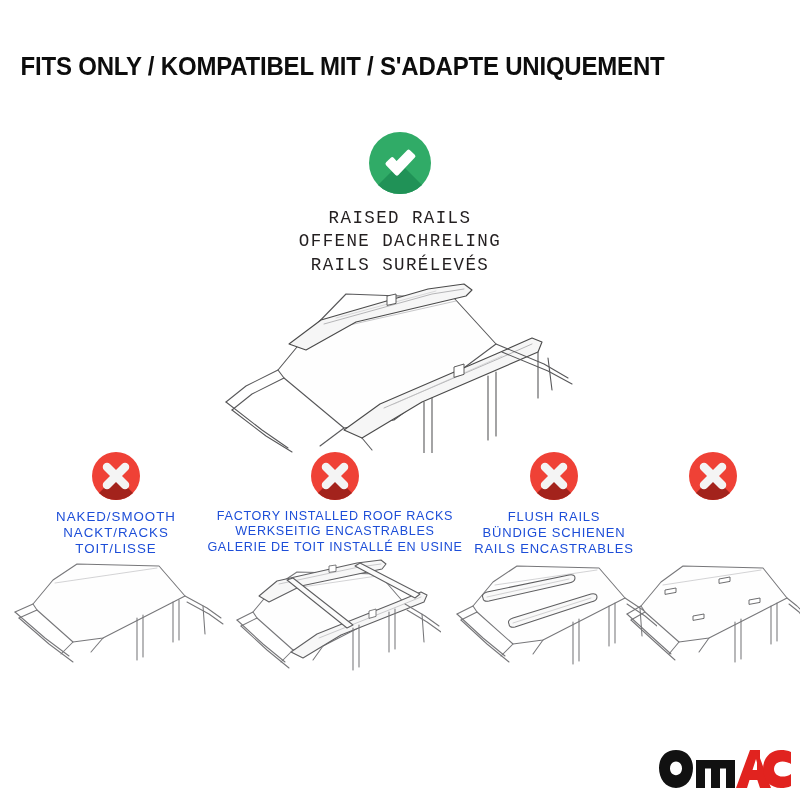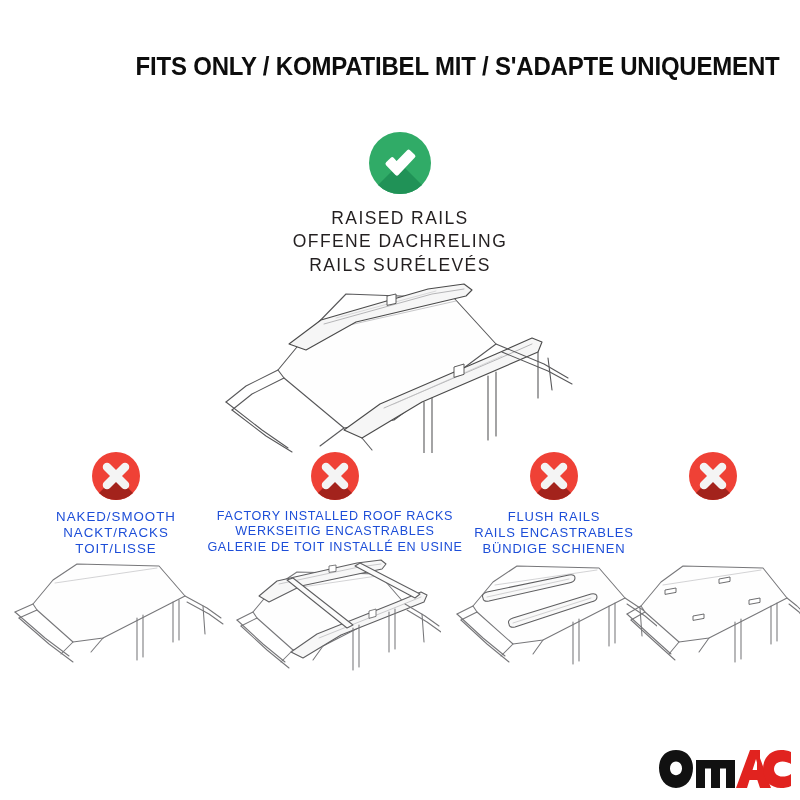--- a/index.html
+++ b/index.html
@@ -16,21 +16,21 @@
     color: #231f20;
     -webkit-font-smoothing: antialiased;
   }
 
   
   .title-bar {
     position: absolute;
     left: 0;
     top: 52px;
     width: 800px;
-    text-align: right;
+    text-align: left;
   }
   .title-bar .title-text {
     display: inline-block;
     font-family: "Liberation Sans Narrow", "Liberation Sans", sans-serif;
     font-size: 25.5px;
     font-weight: bold;
     letter-spacing: -0.2px;
     color: #0d0d0d;
     transform: scaleX(0.94);
     transform-origin: center;
@@ -68,20 +68,21 @@
 
   .hero-labels {
     margin-top: 13px;
     line-height: 1.33;
   }
   .hero-labels div {
     font-size: 17.5px;
     font-weight: normal;
     letter-spacing: 1.4px;
     color: #231f20;
+    font-family: Liberation Mono, monospace;
   }
 
   
   .hero-art {
     position: absolute;
     left: 196px;
     top: 278px;
     width: 410px;
     height: 175px;
   }
@@ -308,22 +309,22 @@
       <div class="shadow"></div>
       <svg width="48" height="48" viewBox="0 0 48 48">
         <g stroke="#f4f4f4" stroke-width="8.5" stroke-linecap="round">
           <line x1="15" y1="15" x2="33" y2="33"></line>
           <line x1="33" y1="15" x2="15" y2="33"></line>
         </g>
       </svg>
     </div>
     <div class="col-labels">
       <div>FLUSH RAILS</div>
+      <div>BÜNDIGE SCHIENEN</div>
       <div>RAILS ENCASTRABLES</div>
-      <div>BÜNDIGE SCHIENEN</div>
     </div>
     <svg class="col-art" viewBox="0 0 206 132">
       <g fill="none" stroke="#6a6a6c" stroke-width="1.05" stroke-linejoin="round" stroke-linecap="round">
         <path d="M42 30 L22 54 L26 60 L62 92 L92 88 L174 46 L148 16 L66 14 Z" fill="#fefefe" stroke="#77777a"></path>
         <path d="M44 33 L146 18" stroke="#c8c8ca" stroke-width="0.8"></path>
 
         <path d="M32 46 Q30 42 36 40 L118 23 Q124 22 124 26 Q124 30 118 31 L38 49 Q32 50 32 46 Z" fill="#f9f9f9" stroke="#5e5e60"></path>
         <path d="M36 45 L118 27" stroke="#b5b5b7" stroke-width="0.6"></path>
 
         <path d="M58 72 Q56 68 62 66 L140 42 Q146 41 146 45 Q146 49 140 50 L64 75 Q58 76 58 72 Z" fill="#f9f9f9" stroke="#5e5e60"></path>

